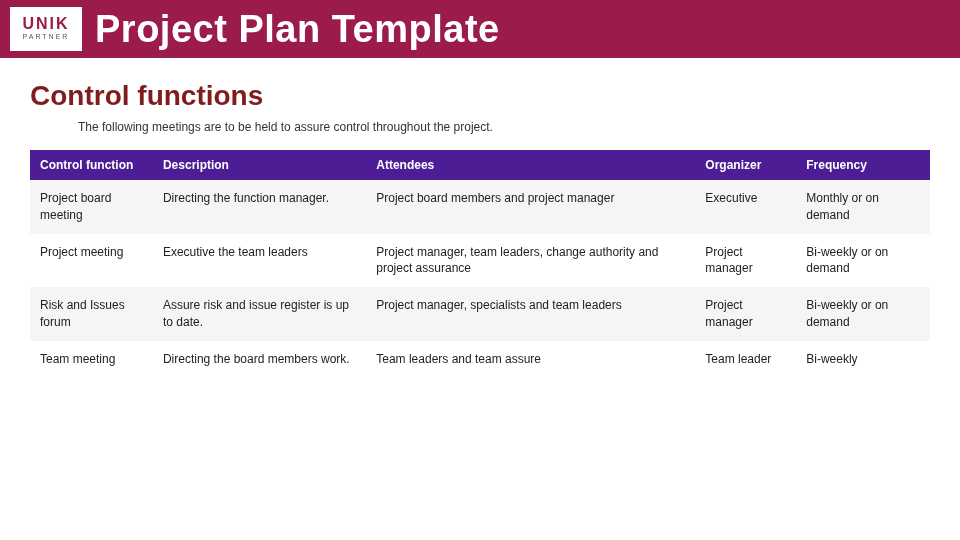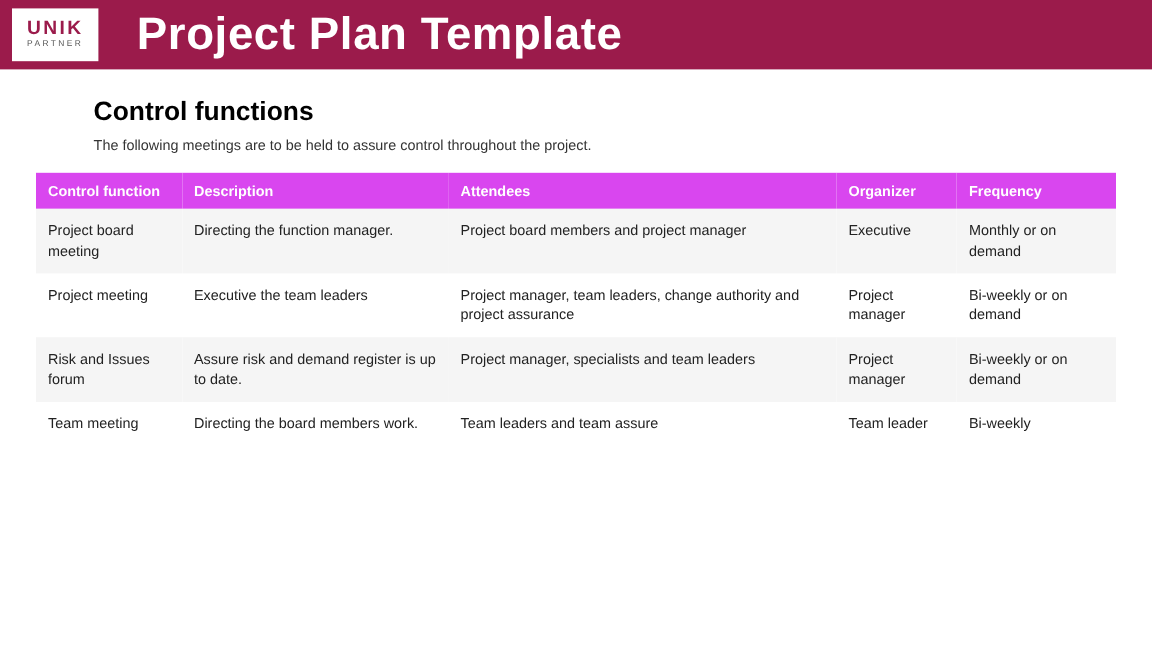--- a/index.html
+++ b/index.html
@@ -20,21 +20,21 @@
     }
 
     .logo-box {
       background: white;
       width: 72px;
       height: 44px;
       display: flex;
       flex-direction: column;
       align-items: center;
       justify-content: center;
-      margin-right: 32px;
+      margin-right: 13px;
       flex-shrink: 0;
     }
 
     .logo-top {
       font-weight: 900;
       font-size: 16px;
       color: #9b1b4b;
       letter-spacing: 2px;
       line-height: 1;
     }
@@ -53,42 +53,41 @@
       letter-spacing: 0.5px;
     }
 
     .content {
       background: white;
       padding: 22px 30px 20px 30px;
       height: calc(540px - 58px);
     }
 
     .section-title {
-      font-size: 22px;
+      font-size: 28px;
       font-weight: bold;
-      color: #000000;
+      color: #7f1d1d;
       margin-bottom: 8px;
-      margin-left: 48px;
     }
 
     .intro-text {
       font-size: 12px;
       color: #333;
       margin-bottom: 16px;
       margin-left: 48px;
     }
 
     table {
       width: 100%;
       border-collapse: collapse;
       font-size: 12px;
     }
 
     thead tr {
-      background: #d946ef;
+      background: #4c1d95;
       color: white;
     }
 
     thead th {
       padding: 8px 10px;
       text-align: left;
       font-weight: bold;
       font-size: 12px;
     }
 
@@ -143,21 +142,21 @@
         </tr>
         <tr>
           <td>Project meeting</td>
           <td>Executive the team leaders</td>
           <td>Project manager, team leaders, change authority and project assurance</td>
           <td>Project manager</td>
           <td>Bi-weekly or on demand</td>
         </tr>
         <tr>
           <td>Risk and Issues forum</td>
-          <td>Assure risk and demand register is up to date.</td>
+          <td>Assure risk and issue register is up to date.</td>
           <td>Project manager, specialists and team leaders</td>
           <td>Project manager</td>
           <td>Bi-weekly or on demand</td>
         </tr>
         <tr>
           <td>Team meeting</td>
           <td>Directing the board members work.</td>
           <td>Team leaders and team assure</td>
           <td>Team leader</td>
           <td>Bi-weekly</td>

